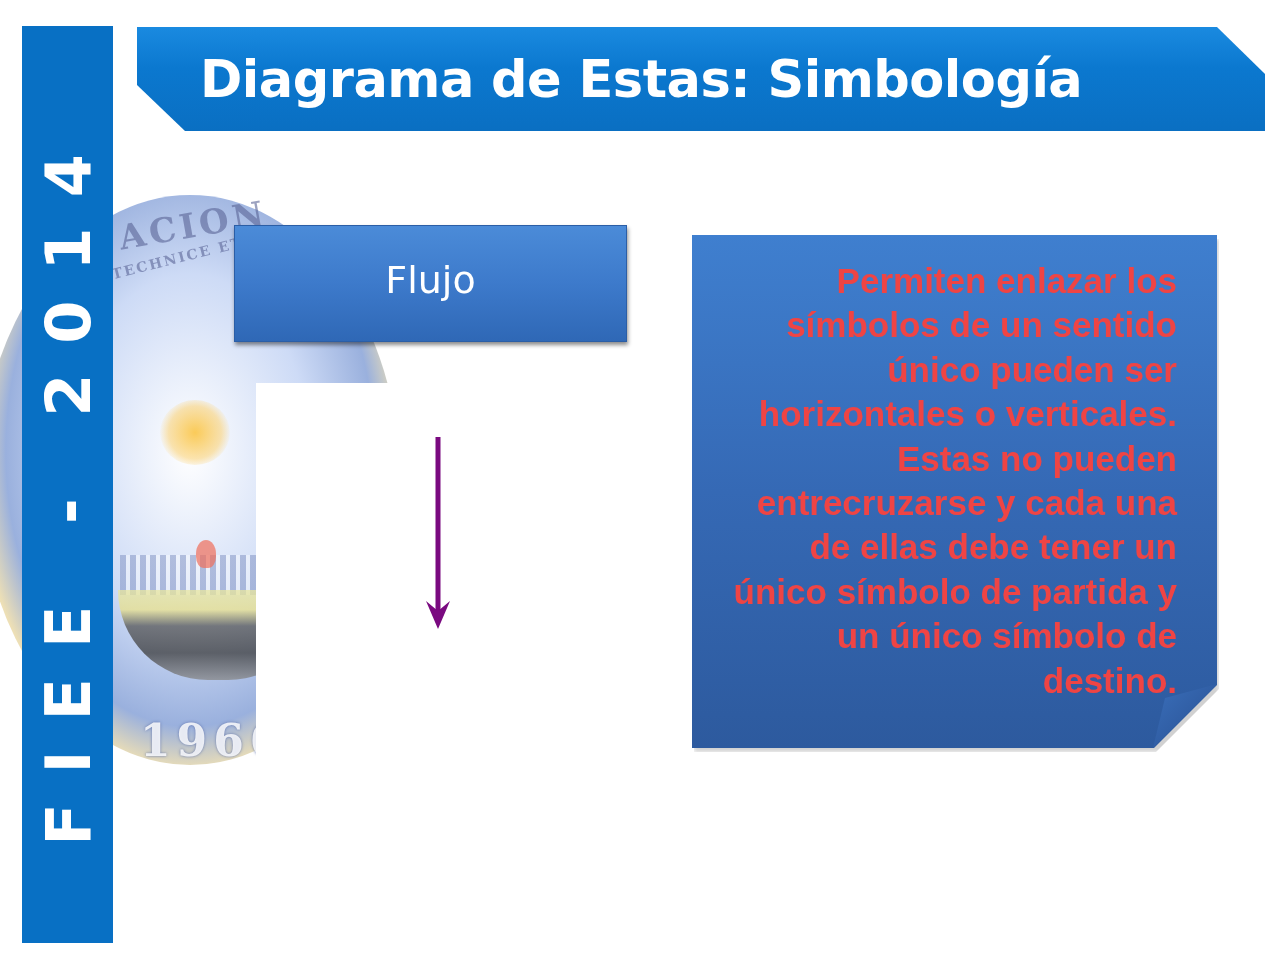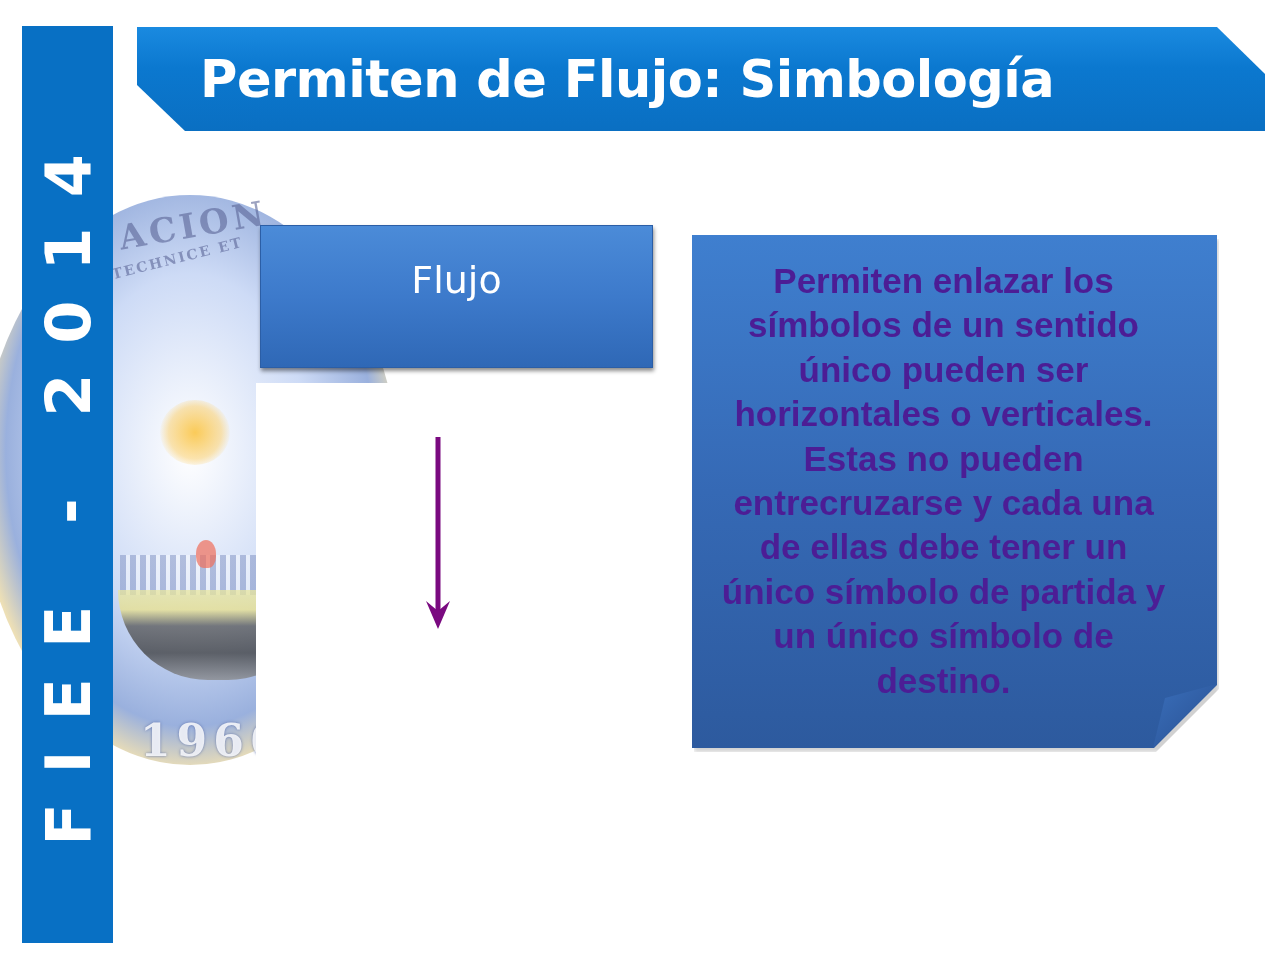--- a/index.html
+++ b/index.html
@@ -28,39 +28,39 @@
       white-space:nowrap; color:#fff; font-family:"DejaVu Sans", sans-serif; font-weight:900; font-size:62px; letter-spacing:30px; }
 
     
     .title-banner { position:absolute; left:137px; top:27px; width:1128px; height:104px;
       background: linear-gradient(180deg, #1a8ae0 0%, #0b78cf 40%, #0a6fc2 100%);
       clip-path: polygon(0 0, 1080px 0, 1128px 47px, 1128px 104px, 48px 104px, 0 58px);
       filter: drop-shadow(0 3px 3px rgba(0,0,0,0.35)); }
     .title-text { position:absolute; left:200px; top:50px; color:#fff; font-family:"DejaVu Sans", sans-serif; font-weight:bold; font-size:51px; letter-spacing:-0.5px; }
 
     
-    .flujo-box { position:absolute; left:260px; top:225px; width:393px; height:143px;
+    .flujo-box { position:absolute; left:234px; top:225px; width:393px; height:117px;
       background: linear-gradient(180deg, #4b8bd8 0%, #3d7acb 50%, #2f68b6 100%);
       border:1px solid #2b5ea6; box-shadow: 1px 3px 4px rgba(0,0,0,0.45); box-sizing:border-box; }
     .flujo-box .label { position:absolute; left:0; right:0; top:32px; text-align:center; color:#fff; font-family:"DejaVu Sans", sans-serif; font-size:38px; }
 
     
     .flow-arrow { position:absolute; left:420px; top:435px; width:36px; height:196px; }
 
     
     .note { position:absolute; left:692px; top:235px; width:525px; height:513px;
       background: linear-gradient(180deg, #3f7fcf 0%, #3569b5 50%, #2d5a9e 100%);
       clip-path: polygon(0 0, 525px 0, 525px 450px, 462px 513px, 0 513px);
       box-shadow: 0 3px 5px rgba(0,0,0,0.4); }
     .note-shadow { position:absolute; left:694px; top:239px; width:525px; height:513px; background:rgba(0,0,0,0.18);
       clip-path: polygon(0 0, 525px 0, 525px 450px, 462px 513px, 0 513px); filter:blur(2px); }
     .note-fold { position:absolute; left:1153px; top:684px; width:64px; height:64px;
       background: linear-gradient(135deg, #3a6fbb 0%, #284f90 100%);
       clip-path: polygon(64px 0, 12px 14px, 0 64px); }
-    .note-text { position:absolute; left:710px; top:259px; width:467px; text-align:center; color:#4c1d95;
+    .note-text { position:absolute; left:710px; top:259px; width:467px; text-align:right; color:#ef4444;
       font-family:"Liberation Sans", sans-serif; font-weight:bold; font-size:35px; line-height:44.4px; }
   </style>
 </head>
 <body>
 
 <div class="seal">
   <div class="seal-circle"></div>
   <div class="seal-sun"></div>
   <div class="seal-water"></div>
   <div class="seal-flame"></div>
@@ -69,21 +69,21 @@
   <div class="seal-text seal-sub">TECHNICE ET</div>
   <div class="seal-text seal-year">1966</div>
 </div>
 <div class="white-mask"></div>
 
 <div class="sideband">
   <div class="sideband-text">FIEE - 2014</div>
 </div>
 
 <div class="title-banner"></div>
-<div class="title-text">Permiten de Flujo: Simbología</div>
+<div class="title-text">Diagrama de Estas: Simbología</div>
 
 <div class="flujo-box">
   <div class="label">Flujo</div>
 </div>
 
 <svg class="flow-arrow" viewBox="0 0 36 196">
   <line x1="18" y1="2" x2="18" y2="180" stroke="#7a0a80" stroke-width="5"></line>
   <polygon points="6,166 18,194 30,166 18,176" fill="#7a0a80"></polygon>
 </svg>
 

